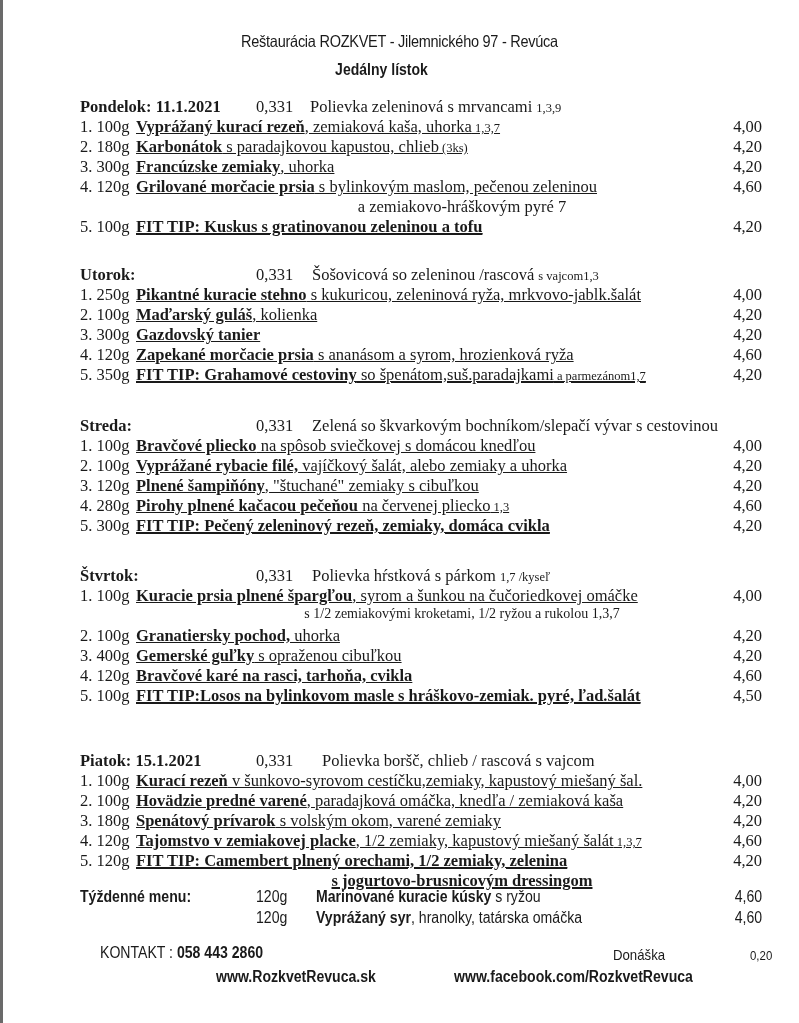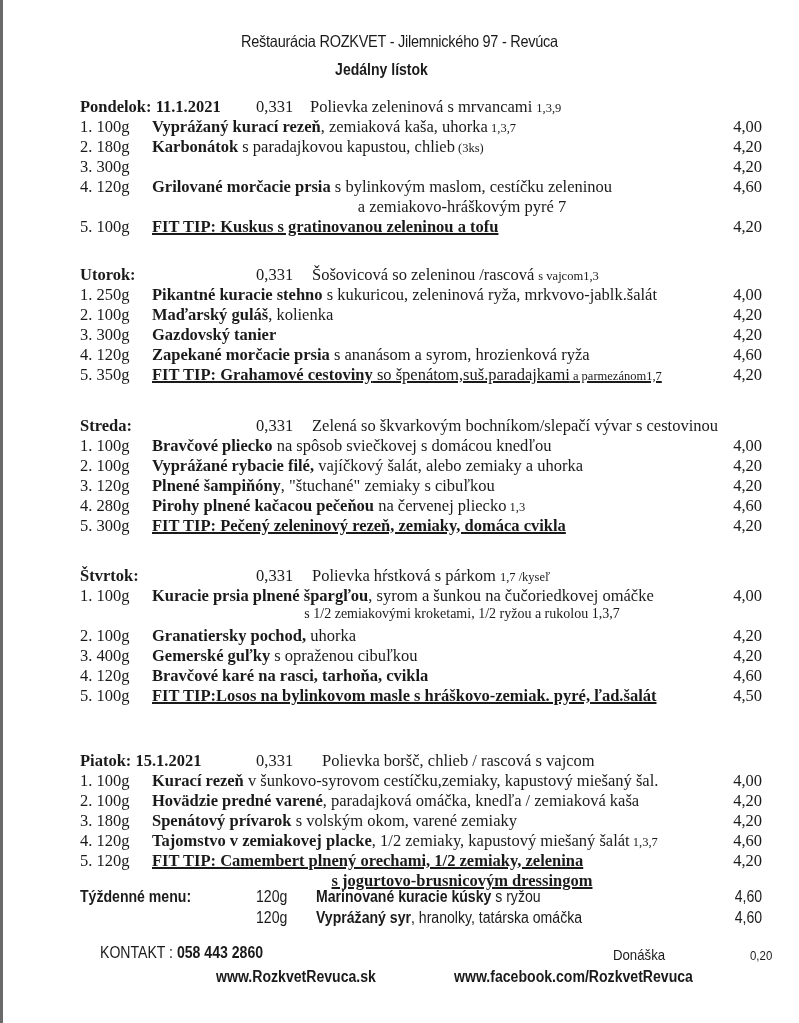--- a/index.html
+++ b/index.html
@@ -11,21 +11,21 @@
   .header-line { position: absolute; left: 0; width: 799px; text-align: center; }
   .title { top: 32px; font-family: "Liberation Sans", sans-serif; font-size: 16.5px; letter-spacing: -0.3px; transform: scaleX(0.88); }
   .subtitle { top: 60px; font-family: "Liberation Sans", sans-serif; font-weight: bold; font-size: 16.5px; transform: scaleX(0.85); left: -18px; }
   .day { position: absolute; left: 80px; width: 700px; }
   .day-head { position: relative; height: 20px; font-size: 16.5px; }
   .day-label { position: absolute; left: 0; top: 0; font-weight: bold; }
   .soup-vol { position: absolute; top: 0; font-family: Liberation Serif, serif; }
   .soup-name { position: absolute; top: 0; }
   .row { position: relative; height: 20px; font-size: 16.5px; white-space: nowrap; }
   .row .num { position: absolute; left: 0; }
-  .row .desc { position: absolute; left: 72px; }
+  .row .desc { position: absolute; left: 56px; text-decoration: underline; }
   .row .price { position: absolute; right: 18px; }
   .cont { position: relative; height: 20px; font-size: 16.5px; white-space: nowrap; padding-left: 64px; text-align: center; }
   b { font-weight: bold; }
   u { text-decoration: underline; text-decoration-thickness: 1.5px; }
   .small { font-size: 12.5px; }
   .weekly { position: absolute; left: 80px; top: 888px; width: 700px; text-align: right; }
   .w-row { position: relative; height: 21px; font-size: 16px; font-family: "Liberation Sans", sans-serif; }
   .w-label { position: absolute; left: 0; font-weight: bold; transform: scaleX(0.88); transform-origin: left; }
   .w-g { position: absolute; left: 176px; transform: scaleX(0.88); transform-origin: left; }
   .w-desc { position: absolute; left: 236px; transform: scaleX(0.88); transform-origin: left; white-space: nowrap; }
@@ -57,25 +57,26 @@
         <span class="desc"><b>Vyprážaný kurací rezeň</b><span>, zemiaková kaša, uhorka</span><span class="small"> 1,3,7</span></span>
         <span class="price">4,00</span>
       </div>
       <div class="row">
         <span class="num">2. 180g</span>
         <span class="desc"><b>Karbonátok</b><span> s paradajkovou kapustou, chlieb</span><span class="small"> (3ks)</span></span>
         <span class="price">4,20</span>
       </div>
       <div class="row">
         <span class="num">3. 300g</span>
-        <span class="price">4,20</span>
-      </div>
-      <div class="row">
-        <span class="num">4. 120g</span>
-        <span class="desc"><b>Grilované  morčacie prsia</b><span> s bylinkovým maslom,  cestíčku zeleninou</span><span class="small"></span></span>
+        <span class="desc"><b>Francúzske zemiaky</b><span>, uhorka</span><span class="small"></span></span>
+        <span class="price">4,20</span>
+      </div>
+      <div class="row">
+        <span class="num">4. 120g</span>
+        <span class="desc"><b>Grilované  morčacie prsia</b><span> s bylinkovým maslom,  pečenou zeleninou</span><span class="small"></span></span>
         <span class="price">4,60</span>
       </div>
       <div class="cont"><span>a zemiakovo-hráškovým pyré 7</span></div>
       <div class="row">
         <span class="num">5. 100g</span>
         <span class="desc"><u><b>FIT TIP: Kuskus s gratinovanou zeleninou a tofu</b></u></span>
         <span class="price">4,20</span>
       </div>
     </div>
     <div class="day" style="top: 265px;">

